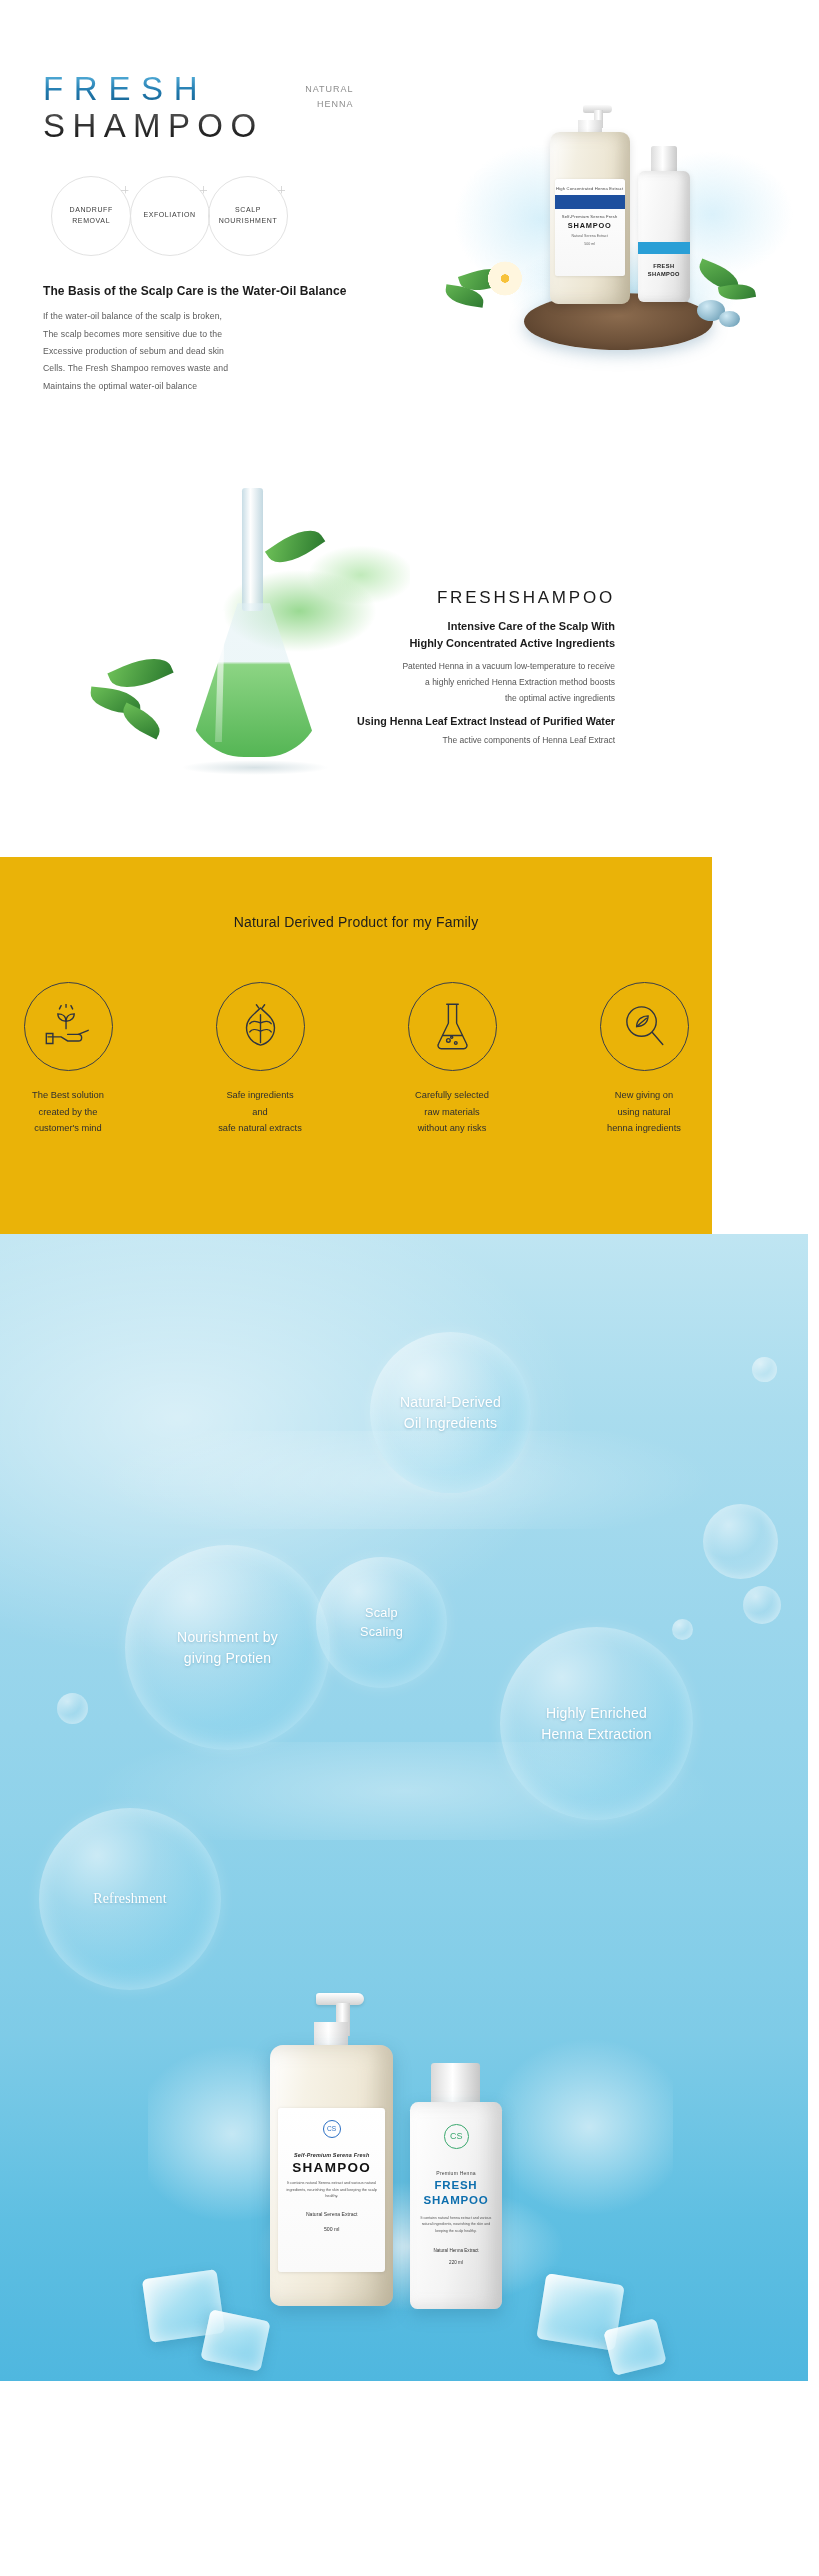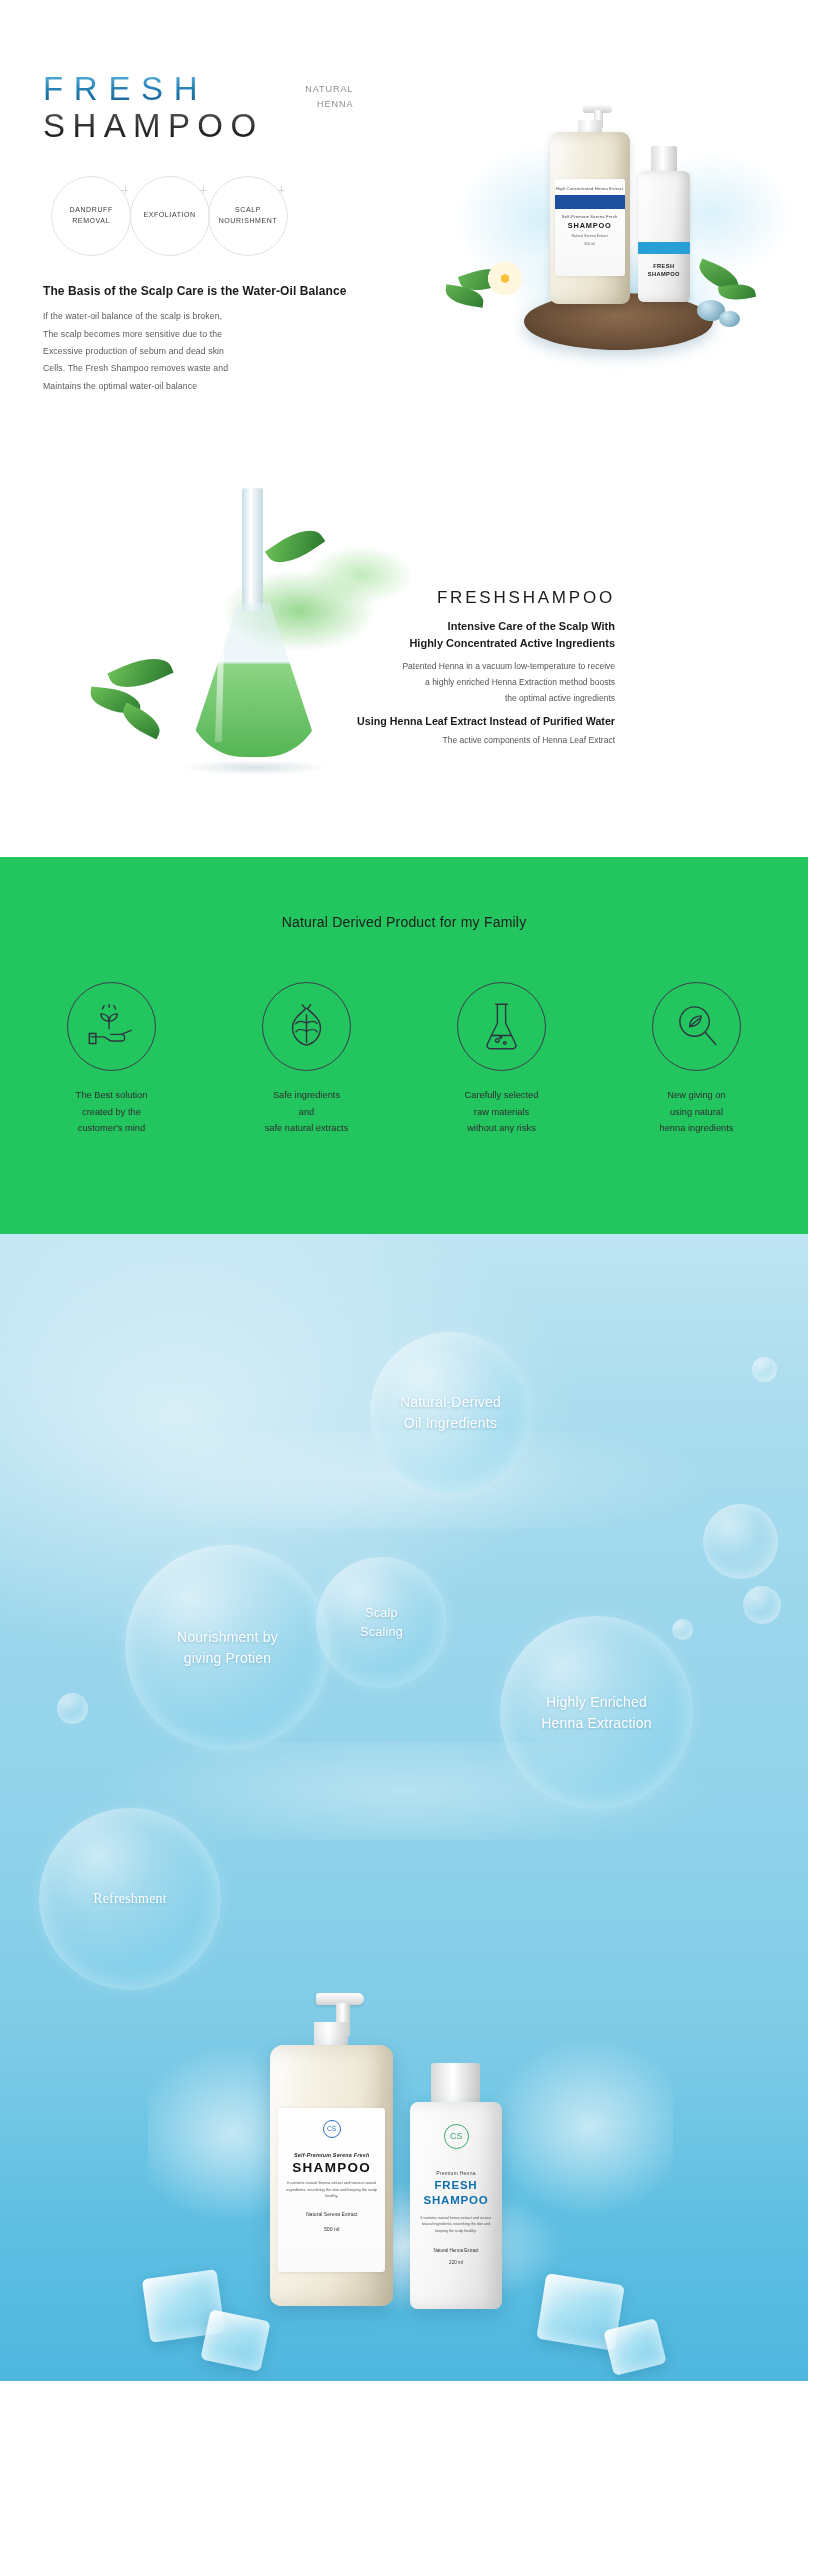--- a/index.html
+++ b/index.html
@@ -184,21 +184,21 @@
   .sec2-copy { position:absolute; right: 49px; top: 141px; width: 344px; text-align: right; }
   .s2-title {
     font-size: 17px; letter-spacing: 2.8px; font-weight: 400; color:#1a1a1a;
   }
   .s2-h1 { margin-top: 9.8px; font-size: 11px; font-weight: 700; color:#1b1b1b; line-height:1.55; }
   .s2-p  { margin-top: 7.4px; font-size: 8.5px; color:#555; line-height:1.85; }
   .s2-h2 { margin-top: 9px; font-size: 10.7px; font-weight: 700; color:#1b1b1b; }
   .s2-p2 { margin-top: 5.7px; font-size: 8.5px; color:#555; line-height:1.85; }
 
   
-  .sec3 { width:808px; background:#22c55e; padding: 57px 0 98px; }
+  .sec3 { width:712px; background:#eab308; padding: 57px 0 98px; }
   .sec3-title {
     text-align:center; font-size: 14px; font-weight: 400; color:#1d1d1d; letter-spacing:0.2px;
   }
   .feat-row { display:flex; justify-content:center; gap: 56px; margin-top: 52px; align-items: flex-end; }
   .feat { width: 139px; text-align:center; }
   .feat-circle {
     width: 89px; height: 89px; border-radius:50%; border: 1.3px solid #3a3f4a;
     margin: 0 auto; display:flex; align-items:center; justify-content:center;
   }
   .feat-circle svg { display:block; }
@@ -514,21 +514,21 @@
       </span>
     </div>
 
     <div class="bub small" style="left:316px;top:323px;width:131px;height:131px;">
       <span>
         <span>Scalp</span><br>
         <span>Scaling</span>
       </span>
     </div>
 
-    <div class="bub" style="left:500px;top:382px;width:193px;height:193px;">
+    <div class="bub" style="left:500px;top:393px;width:193px;height:193px;">
       <span>
         <span>Highly Enriched</span><br>
         <span>Henna Extraction</span>
       </span>
     </div>
 
     <div class="bub" style="left:39px;top:574px;width:182px;height:182px;font-family:Liberation Serif, serif;">
       <span>
         <span>Refreshment</span>
       </span>

